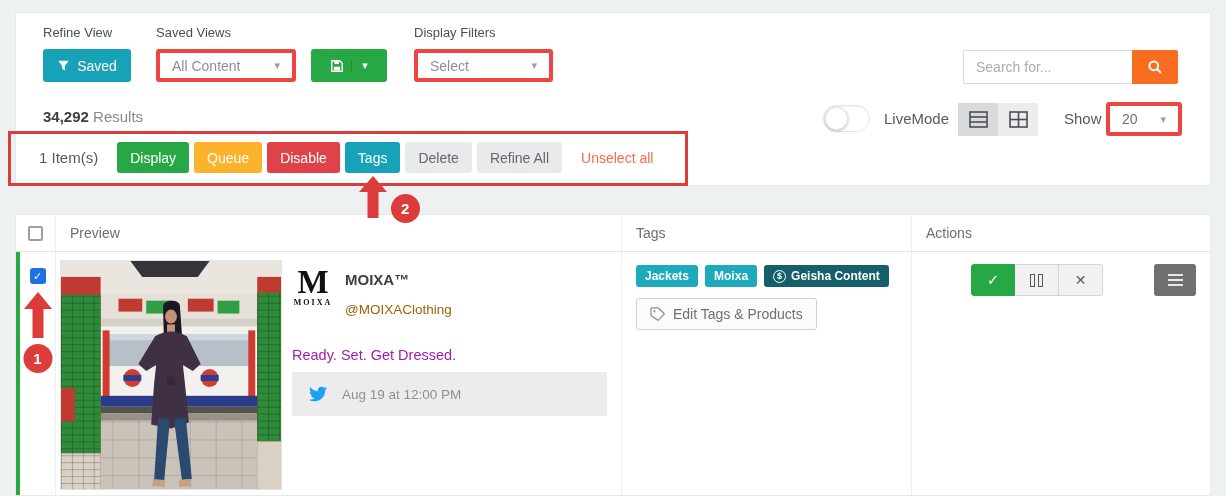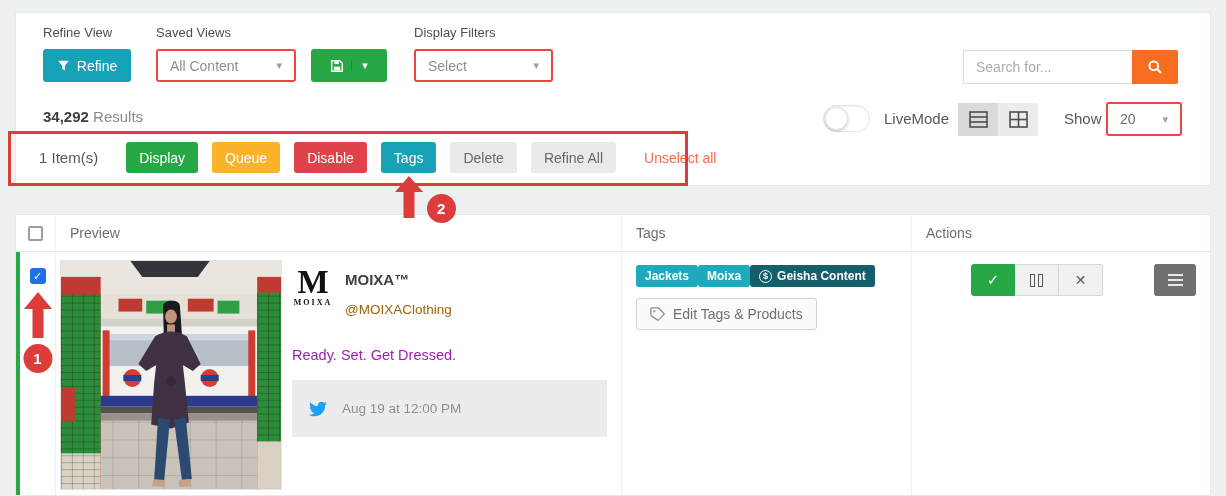--- a/index.html
+++ b/index.html
@@ -14,21 +14,21 @@
   .top-panel { left:15px; top:12px; width:1196px; height:174px; }
   .table-panel { left:15px; top:214px; width:1196px; height:282px; overflow:hidden; }
 
   
   .field { position:absolute; }
   .field-label { font-size:13px; color:#4a4f54; display:block; margin-bottom:9px; }
   .btn { display:inline-flex; align-items:center; justify-content:center; gap:7px;
          border:none; border-radius:3px; cursor:pointer; font-family:inherit; }
   .btn-refine { width:88px; height:33px; background:#17a2b8; color:#fff; font-size:14px; }
   .select-box { display:flex; align-items:center; justify-content:space-between;
-                height:33px; border:2px solid #ef4444; border-radius:3px;
+                height:33px; border:4px solid #ef4444; border-radius:3px;
                 background:#fff; padding:0 12px; font-size:14px; color:#8a9095; cursor:pointer; }
   .sel-saved { position:absolute; left:140px; top:36px; width:140px; }
   .sel-display { position:absolute; left:398px; top:36px; width:139px; }
   .caret { font-size:11px; color:#9aa0a5; line-height:1; }
   .btn-save { position:absolute; left:295px; top:36px; width:76px; height:33px;
               background:#28a745; color:#fff; }
   .btn-save .caret { color:#fff; border-left:1px solid rgba(0,0,0,.18); padding-left:10px; }
   .search-group { position:absolute; left:947px; top:37px; display:flex; }
   .search-input { width:169px; height:34px; border:1px solid #d9dcde; border-right:none;
                   border-radius:2px 0 0 2px; padding:0 12px; font-size:14px; color:#555;
@@ -48,21 +48,21 @@
   .livemode-label { font-size:15px; color:#55595d; }
   .view-toggle { position:absolute; left:942px; top:90px; display:flex; }
   .vt-btn { width:40px; height:33px; display:flex; align-items:center; justify-content:center;
             border:none; cursor:pointer; }
   .vt-active { background:#d8dadb; }
   .vt-idle { background:#ececec; }
   .show-label { position:absolute; left:1048px; top:97px; font-size:15px; color:#55595d; }
   .sel-pagesize { position:absolute; left:1090px; top:89px; width:76px; height:34px; color:#6a6f73; }
 
   
-  .action-row { position:absolute; left:23px; top:129px; display:flex; align-items:center; gap:14px; }
+  .action-row { position:absolute; left:23px; top:129px; display:flex; align-items:center; gap:5px; }
   .selected-count { font-size:15px; color:#55595d; margin-right:14px; white-space:nowrap; }
   .abtn { position:relative; height:31px; padding:0 13px; font-size:14px; border-radius:3px;
           border:none; cursor:pointer; color:#fff; font-family:inherit; }
   .abtn-publish { background:#28a745; }
   .abtn-queue { background:#fcb32c; }
   .abtn-disable { background:#e0424a; }
   .abtn-tags { background:#17a2b8; }
   .abtn-gray { background:#e9eaeb; color:#63686c; }
   .unselect-link { margin-left:14px; font-size:14px; color:#f9694c; cursor:pointer; text-decoration:none; }
 
@@ -100,25 +100,25 @@
   .post-body { flex:1; margin-left:10px; margin-right:14px; }
   .author-row { display:flex; gap:11px; margin-top:8px; align-items:flex-start; }
   .brand-logo { width:42px; text-align:center; color:#111; }
   .logo-m { font-family:"Liberation Serif","DejaVu Serif",serif; font-weight:bold;
             font-size:33px; line-height:.85; }
   .logo-sub { font-family:"Liberation Serif","DejaVu Serif",serif; font-size:8px;
               font-weight:bold; letter-spacing:2px; margin-top:2px; }
   .author-name { font-size:15px; font-weight:bold; color:#3c4043; padding-top:3px; }
   .author-handle { font-size:13.5px; color:#a16207; margin-top:14px; }
   .post-text { margin-top:30px; font-size:14.5px; color:#a21caf; }
-  .timestamp-bar { margin-top:17px; height:57px; background:#ececec; display:flex;
+  .timestamp-bar { margin-top:9px; height:44px; background:#ececec; display:flex;
                    align-items:center; gap:13px; padding:0 15px; }
   .timestamp-text { font-size:13.5px; color:#8c9196; }
   .td-tags { width:290px; padding:13px 14px; }
-  .badges { display:flex; gap:0;text-align:center; }
+  .badges { display:flex; gap:7px;text-align:center; }
   .badge { background:#1caabc; color:#fff; font-size:12px; font-weight:bold;
            padding:4px 9px; border-radius:3px; display:inline-flex; align-items:center;
            gap:5px; white-space:nowrap; cursor:pointer; }
   .badge-dark { background:#155e6b; }
   .circle-dollar { width:13px; height:13px; border:1px solid #fff; border-radius:50%;
                    font-size:9px; display:inline-flex; align-items:center; justify-content:center; }
   .edit-tags-btn { margin-top:11px; display:inline-flex; align-items:center; gap:8px;
                    background:#fbfbfb; border:1px solid #d2d2d2; border-radius:3px;
                    padding:7px 13px; font-size:14px; color:#6f6f6f; cursor:pointer;
                    font-family:inherit; }
@@ -144,21 +144,21 @@
 <div class="screen">
 
   <section class="panel top-panel">
 
     <div class="field" style="left:27px; top:12px;">
       <span class="field-label">Refine View</span>
       <button class="btn btn-refine">
         <svg width="13" height="13" viewBox="0 0 16 16">
             <path d="M1.5 2h13L9.7 8.4V14l-3.4-2V8.4Z" fill="#fff"></path>
           </svg>
-        <span>Refine</span>
+        <span>Saved</span>
       </button>
     </div>
 
     <div class="field" style="left:140px; top:12px;">
       <span class="field-label">Saved Views</span>
     </div>
     <div class="select-box sel-saved">
       <span>All Content</span>
       <span class="caret">▾</span>
     </div>

